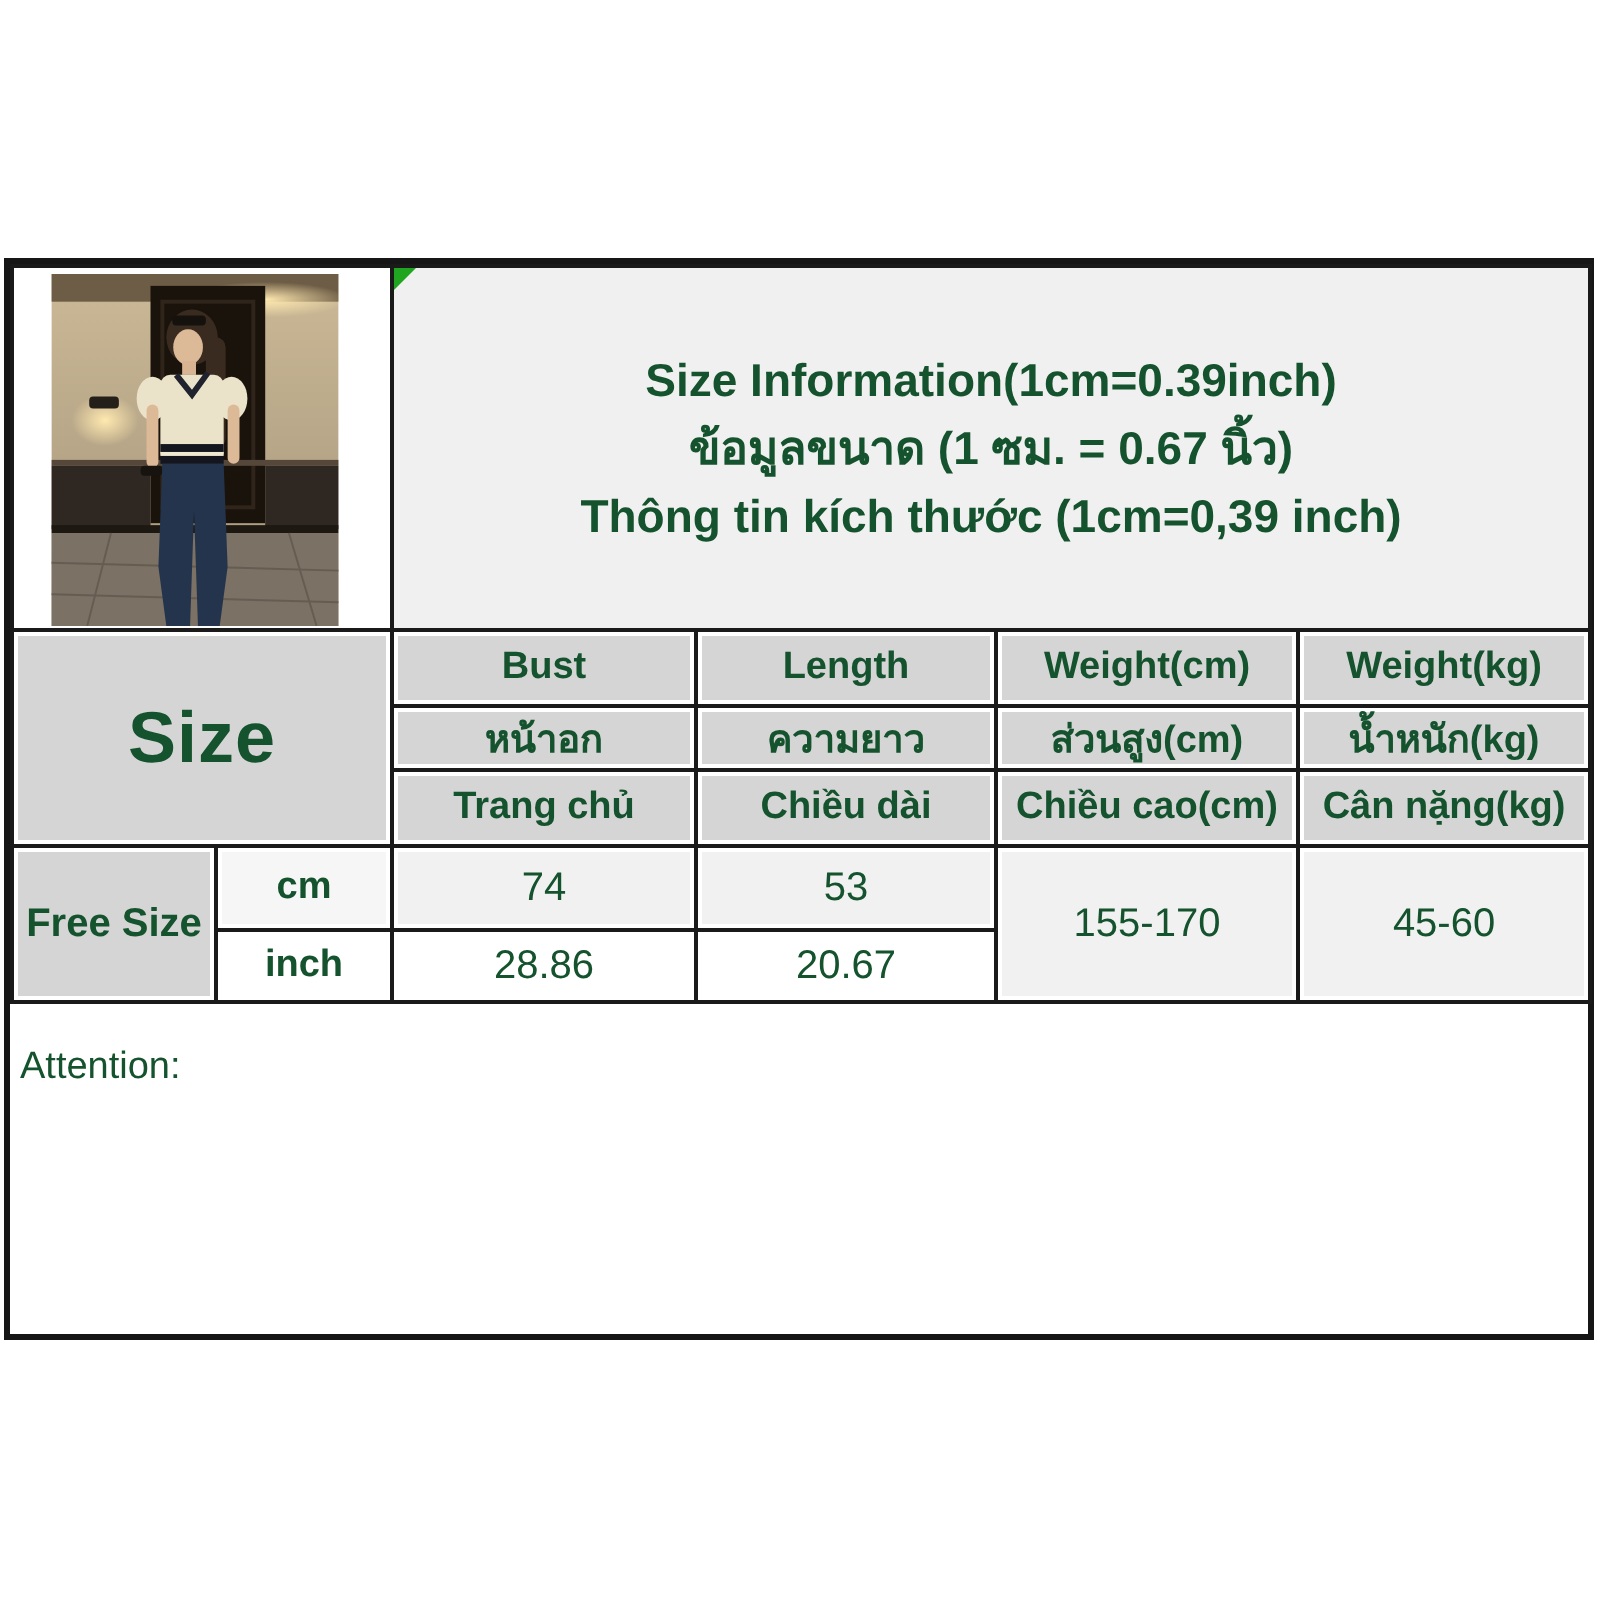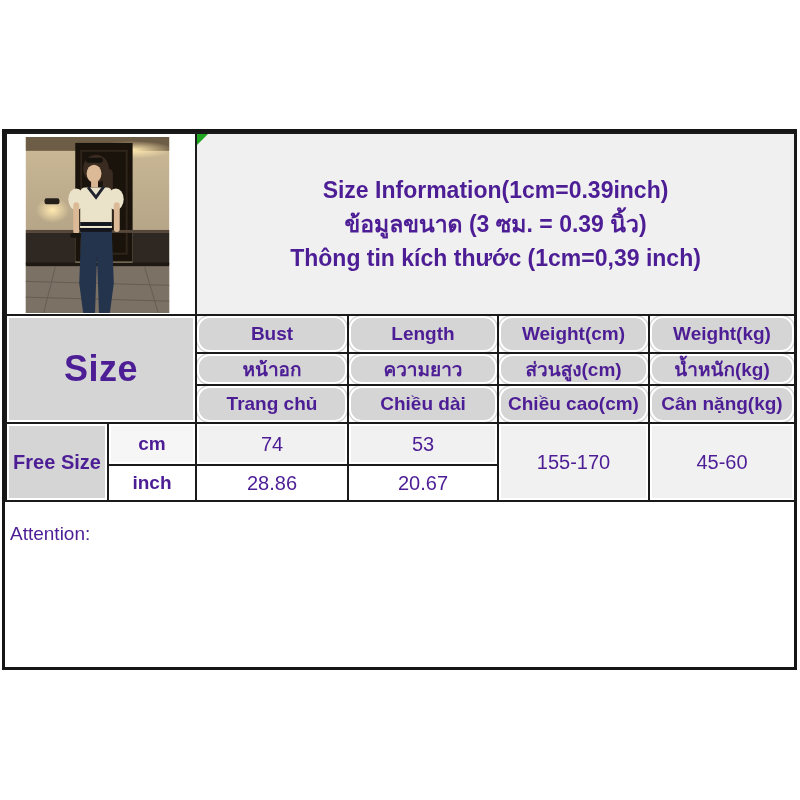--- a/index.html
+++ b/index.html
@@ -1,18 +1,18 @@
 <!DOCTYPE html>
 <html><head>
 <meta charset="utf-8">
 <style>
   html,body { margin:0; padding:0; background:#ffffff; }
   .canvas {
     position:relative; width:800px; height:800px; background:#ffffff;
-    font-family:"Liberation Sans", sans-serif; color:#4c1d95; overflow:hidden;
+    font-family:"Liberation Sans", sans-serif; color:#14532d; overflow:hidden;
   }
   .frame {
     position:absolute; left:2px; top:129px; width:795px; height:541px;
     box-sizing:border-box; border:3px solid #161616;
     display:flex; flex-direction:column; background:#fff;
   }
   table.sizes { border-collapse:collapse; table-layout:fixed; width:789px; }
   table.sizes td {
     border:2px solid #1a1a1a; text-align:center; vertical-align:middle;
     padding:0; overflow:hidden;
@@ -33,21 +33,21 @@
     position:absolute; top:0; left:0; width:0; height:0;
     border-top:11px solid #1fa51f; border-right:11px solid transparent;
   }
 
   .c-size {
     background:#d5d5d5; box-shadow:inset 0 0 0 2px #fff;
     font-weight:bold; font-size:36px; letter-spacing:0.5px;
   }
   .c-head {
     background:#d5d5d5; box-shadow:inset 0 0 0 2px #fff;
-    font-weight:bold; font-size:19px;border-radius:13px;
+    font-weight:bold; font-size:19px;
   }
   .c-free {
     background:#d5d5d5; box-shadow:inset 0 0 0 2px #fff;
     font-weight:bold; font-size:20px;
   }
   .c-unit { background:#ffffff; font-weight:bold; font-size:19px; }
   tr.r-cm .c-unit { background:#f6f6f6; box-shadow:inset 0 0 0 2px #fff; }
 
   .c-val { font-size:20px; font-weight:normal; background:#ffffff; }
   tr.r-cm .c-val, .c-val.merged { background:#f1f1f1; box-shadow:inset 0 0 0 2px #fff; }
@@ -121,21 +121,21 @@
               <rect x="48" y="66" width="6" height="32" rx="3" fill="#ddba97"></rect>
               <rect x="89" y="66" width="6" height="30" rx="3" fill="#ddba97"></rect>
               <rect x="45" y="97" width="11" height="5" rx="2" fill="#17130f"></rect>
               <path d="M56 96 L87 96 L89 148 L85 178 L74 178 L72 120 L70 178 L58 178 L54 148 Z" fill="#24344d"></path>
             </g>
           </svg>
         </td>
         <td colspan="4" class="c-title">
           <span class="flag"></span>
           <div class="t-line">Size Information(1cm=0.39inch)</div>
-          <div class="t-line">ข้อมูลขนาด (3 ซม. = 0.39 นิ้ว)</div>
+          <div class="t-line">ข้อมูลขนาด (1 ซม. = 0.67 นิ้ว)</div>
           <div class="t-line">Thông tin kích thước (1cm=0,39 inch)</div>
         </td>
       </tr>
 
       <tr class="r-en">
         <td colspan="2" rowspan="3" class="c-size">Size</td>
         <td class="c-head">Bust</td>
         <td class="c-head">Length</td>
         <td class="c-head">Weight(cm)</td>
         <td class="c-head">Weight(kg)</td>

